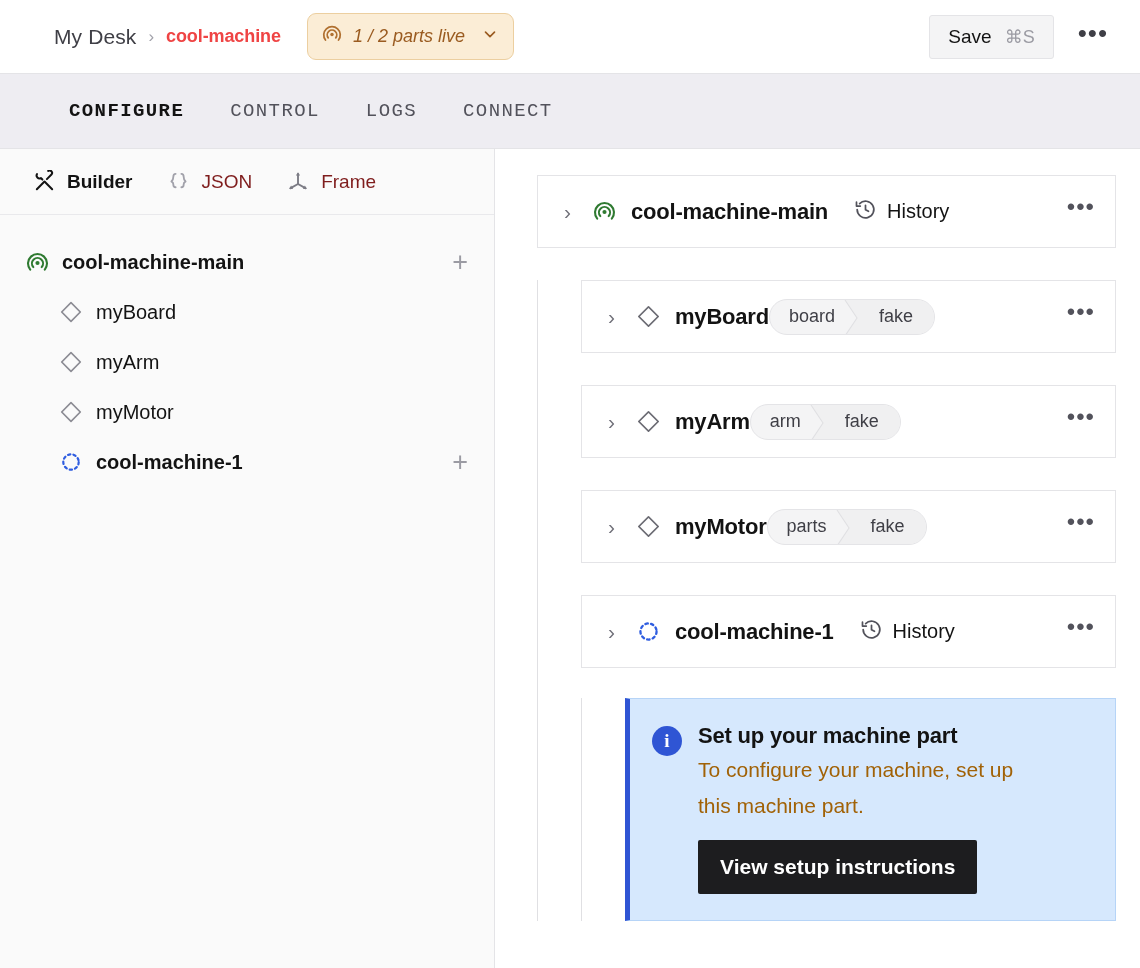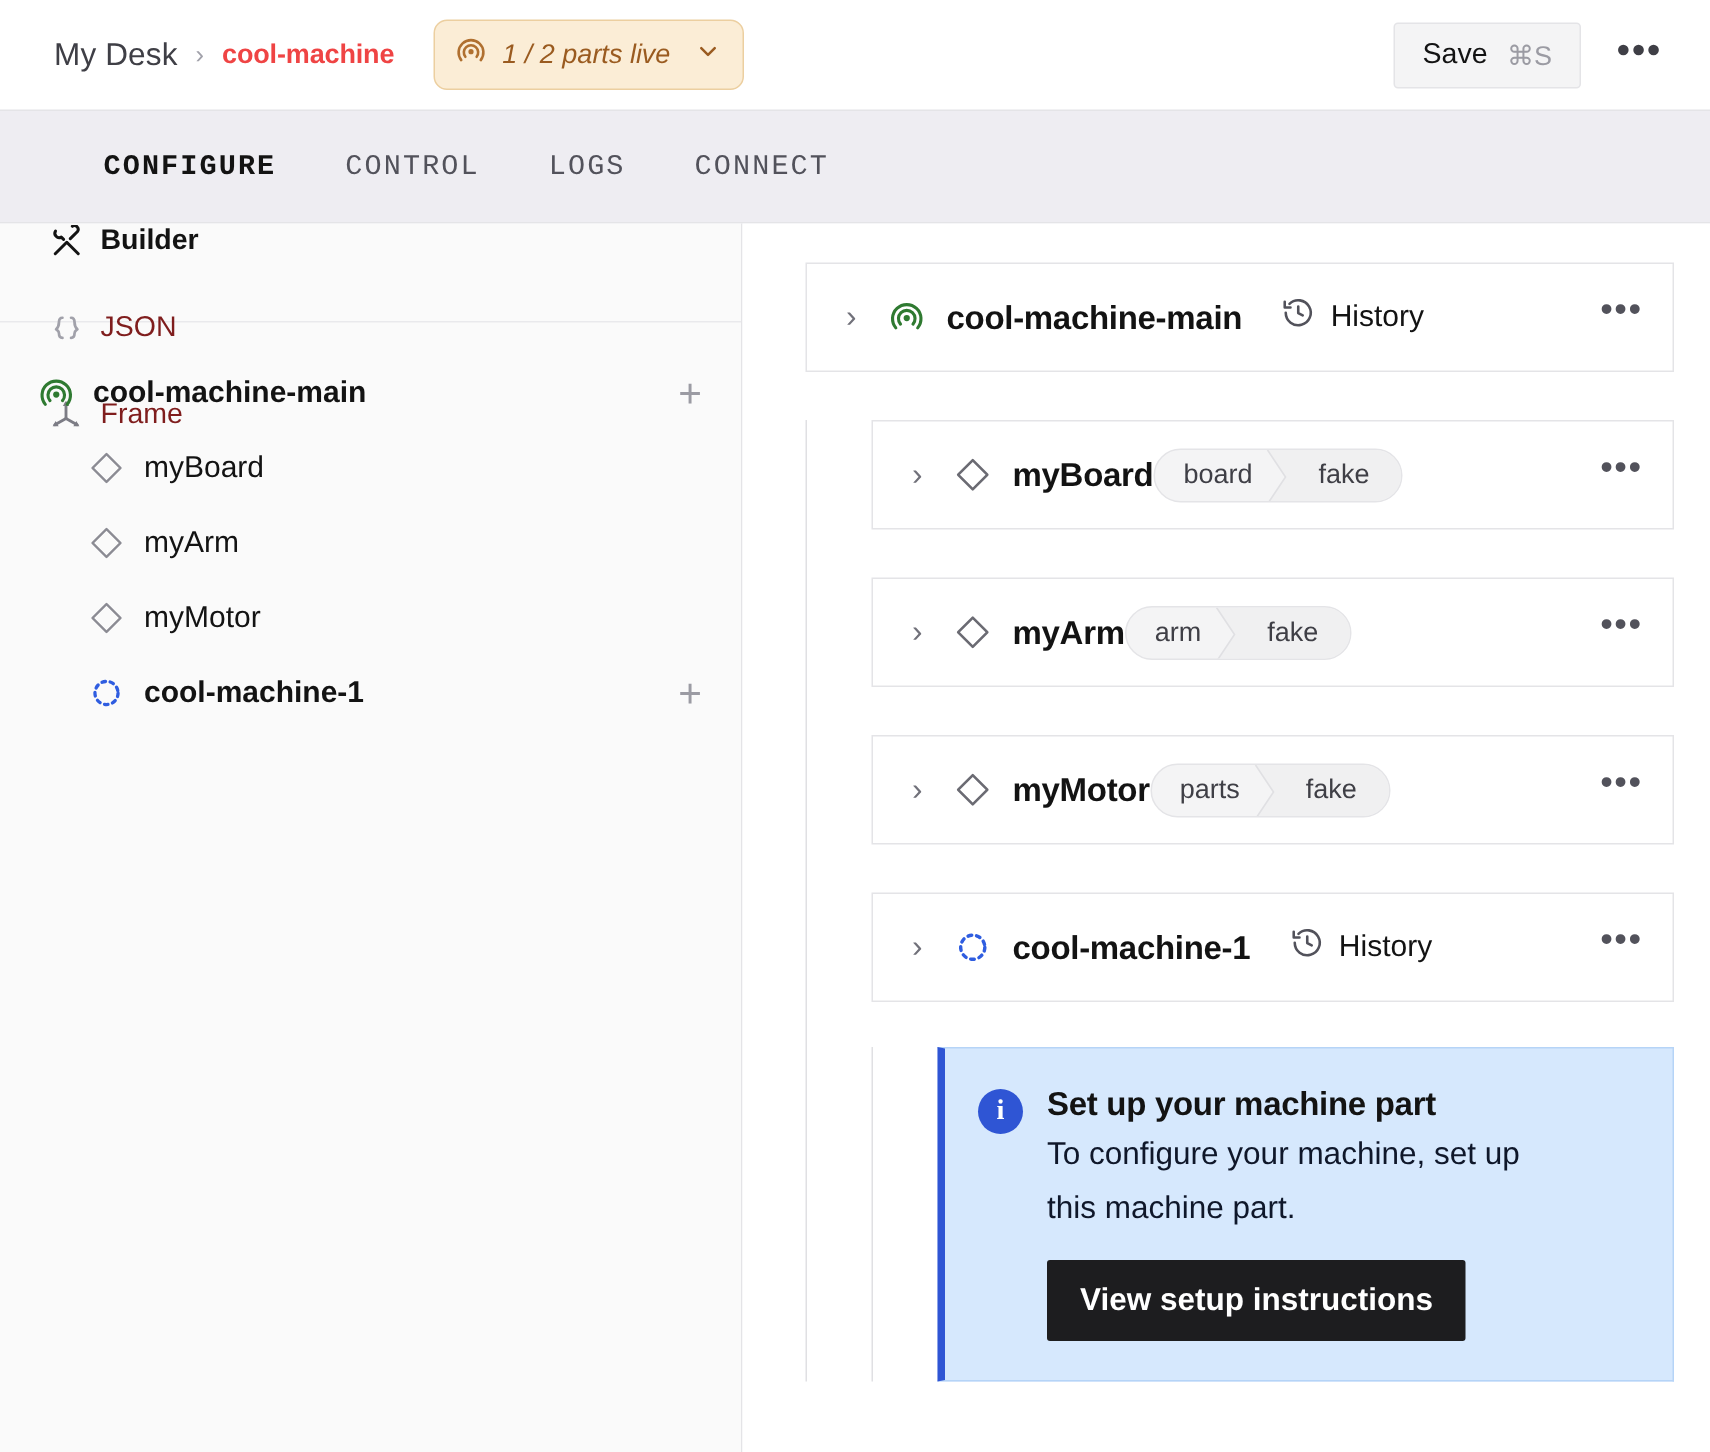--- a/index.html
+++ b/index.html
@@ -14,21 +14,21 @@
   
   .topbar {
     height: 74px;
     display: flex;
     align-items: center;
     padding: 0 22px 0 36px;
     border-bottom: 1px solid #e4e4e7;
     background: #ffffff;
   }
   .breadcrumb { display: flex; align-items: center; gap: 12px; }
-  .crumb-root { font-size: 21px; color: #3f3f46; letter-spacing: .1px; }
+  .crumb-root { font-size: 21px; color: #3f3f46; letter-spacing: .1px; margin-left: 18px; }
   .crumb-sep { font-size: 17px; color: #a1a1aa; }
   .crumb-current { font-size: 18px; font-weight: 700; color: #ef4444; letter-spacing: -.1px; }
 
   .parts-badge {
     margin-left: 26px;
     display: flex; align-items: center; gap: 10px;
     background: #fbedd6;
     border: 1px solid #eccfa0;
     border-radius: 9px;
     padding: 9px 14px 9px 13px;
@@ -80,25 +80,24 @@
   .body { display: flex; height: calc(968px - 74px - 75px); }
 
   .sidebar {
     width: 495px;
     background: #fafafa;
     border-right: 1px solid #e4e4e7;
     display: flex; flex-direction: column;
   }
   .view-tabs {
     height: 66px;
-    display: flex; align-items: flex-start;
+    display: flex; align-items: center;
     gap: 34px;
     padding: 0 32px;
     border-bottom: 1px solid #e9e9ec;
-    flex-direction: column;
   }
   .view-tab { display: flex; align-items: center; gap: 11px; cursor: pointer; font-size: 19px; color: #7f1d1d; }
   .view-tab.active { color: #131313; font-weight: 700; }
   .view-tab .vicon { width: 24px; height: 24px; display: flex; align-items: center; justify-content: center; color: #52525b; }
   .view-tab.active .vicon { color: #131313; }
 
   .tree { padding: 22px 0 0 0; }
   .tree-row {
     display: flex; align-items: center;
     height: 50px;
@@ -177,21 +176,21 @@
     gap: 16px;
   }
   .info-icon {
     width: 30px; height: 30px; border-radius: 50%;
     background: #2f55d4; color: #ffffff;
     display: flex; align-items: center; justify-content: center;
     font-size: 19px; font-weight: 700; font-family: "Liberation Serif", serif;
     flex: 0 0 30px; margin-top: 3px;
   }
   .callout h3 { font-size: 22px; font-weight: 700; color: #131313; letter-spacing: -.2px; margin-bottom: 3px; }
-  .callout p { font-size: 21px; color: #0f172a; line-height: 1.72; max-width: 330px; }
+  .callout p { font-size: 21px; color: #a16207; line-height: 1.72; max-width: 330px; }
   .setup-btn {
     margin-top: 16px;
     background: #1d1d1f; color: #ffffff;
     border: none; border-radius: 2px;
     font-size: 21px; font-weight: 700;
     padding: 15px 22px;
     cursor: pointer;
     font-family: "Liberation Sans", sans-serif;
   }
 </style>

